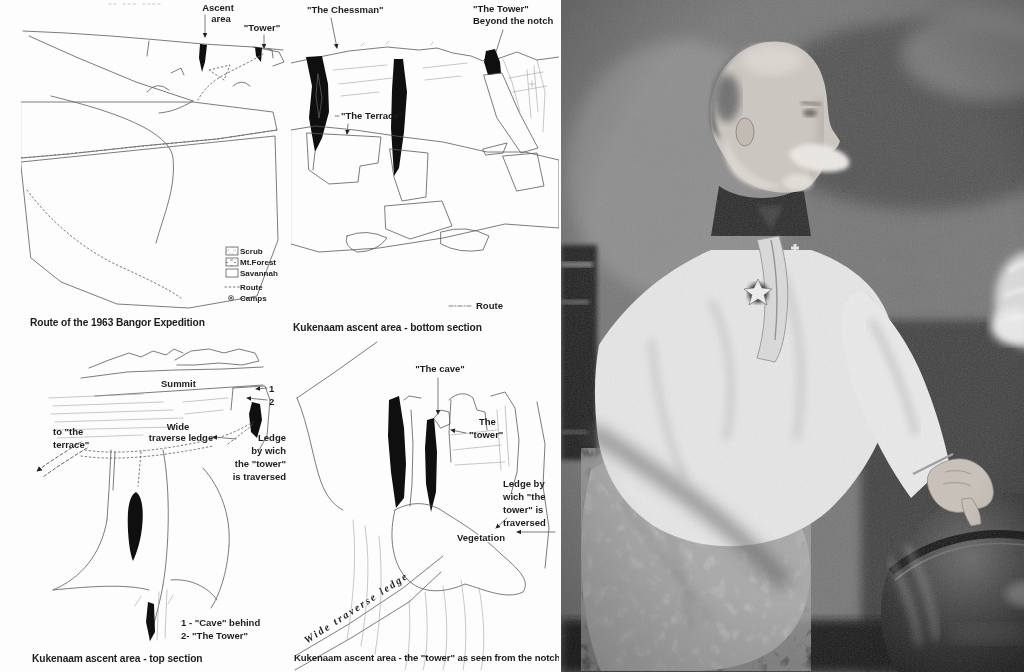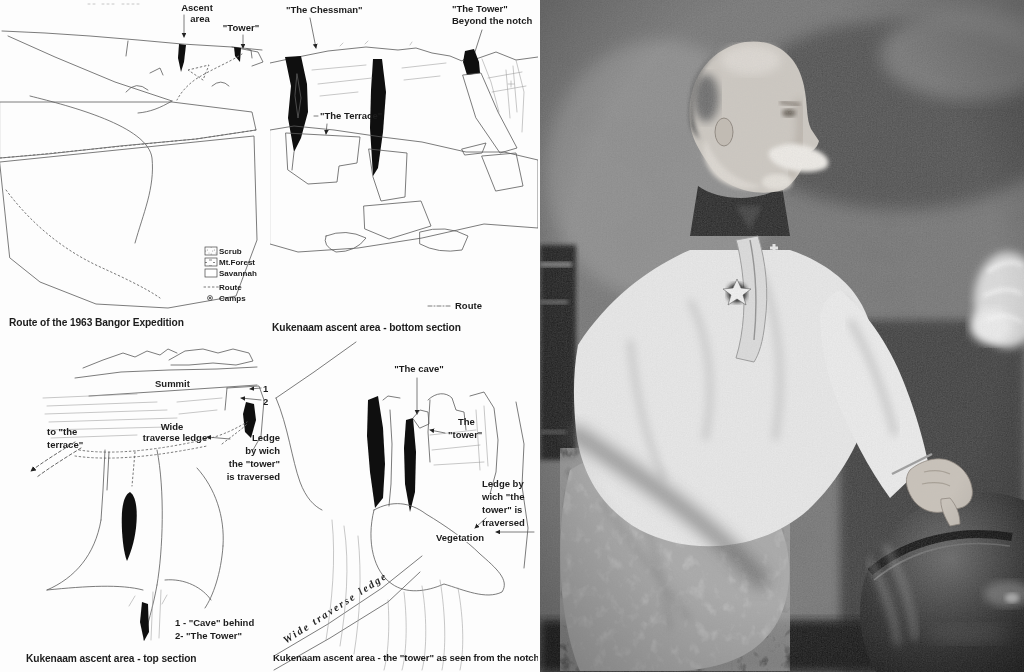--- a/index.html
+++ b/index.html
@@ -1,18 +1,18 @@
 <!DOCTYPE html>
 <html><head>
 <meta charset="utf-8">
 <style>
   html,body{margin:0;padding:0;background:#ffffff;}
   .page{position:relative;width:1024px;height:672px;background:#fdfdfd;overflow:hidden;
         font-family:"Liberation Sans",sans-serif;}
-  .panel{position:absolute;}
+  .panel{position:absolute;margin-left:21px;}
   svg text{font-family:"Liberation Sans",sans-serif;font-weight:bold;fill:#1c1c1c;}
   svg text.cap{font-size:10.2px;letter-spacing:-0.1px;}
   svg text.lbl{font-size:9.5px;}
   svg text.sm{font-size:8px;}
   svg text.halo{paint-order:stroke;stroke:#ffffff;stroke-width:2.5px;}
   .sketch path, .sketch polyline, .sketch line{fill:none;stroke:#5a5a5a;stroke-width:.8;stroke-linecap:round;stroke-linejoin:round;}
   .sketch .ink{fill:#0f0f0f;stroke:none;}
   .sketch .fine{stroke:#9a9a9a;stroke-width:.55;}
   .sketch .dot{stroke-dasharray:1.6 2.6;stroke-width:.9;stroke:#6a6a6a;}
   .sketch .dash{stroke-dasharray:3 2.4;stroke-width:.9;stroke:#555;}
@@ -139,21 +139,21 @@
     <path d="M150 232 Q176 224 198 236 L192 250 Q168 254 150 244 Z" fill="#fff" stroke="#666" stroke-width=".7"></path>
     <path d="M212 156 L246 153 L253 186 L226 191 Z" fill="#fff" stroke="#555" stroke-width=".7"></path>
   </g>
 
   <path d="M158 306 h22" stroke="#333" stroke-width="1" stroke-dasharray="4 2 1 2"></path>
   <text class="lbl" x="185" y="309">Route</text>
   <text class="cap" x="2" y="331">Kukenaam ascent area - bottom section</text>
 </svg>
 </div>
 
-<div class="panel" style="left:17px;top:340px;width:270px;height:332px">
+<div class="panel" style="left:2px;top:340px;width:270px;height:332px">
 <svg class="sketch" width="270" height="332" viewBox="0 0 270 332">
   <g>
     <path d="M66 28 L86 20 L106 13 L118 17 L130 11 L143 15 L151 9 L160 13"></path>
     <path d="M152 20 L168 11 L186 9 L201 13 L216 9 L232 13 L236 21 L219 25 L196 23 L172 25 L154 25"></path>
     <path d="M58 38 L104 32 L152 30 L200 29 L240 27"></path>
     <path d="M72 56 L150 51 L240 45"></path>
   </g>
   <text class="lbl" x="138" y="47">Summit</text>
   <text class="lbl" x="246" y="52">1</text>
   <text class="lbl" x="246" y="65">2</text>

